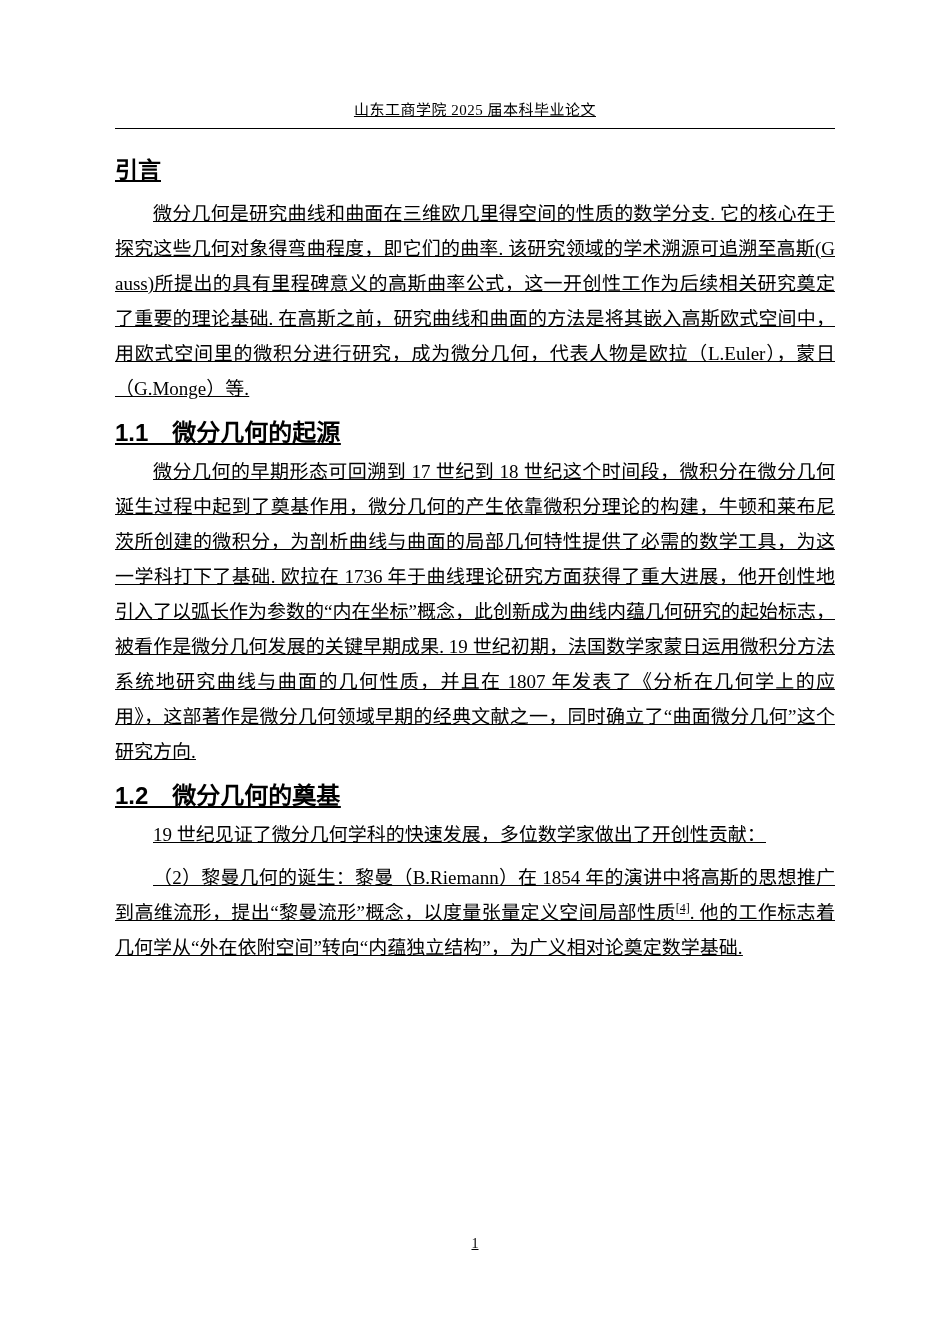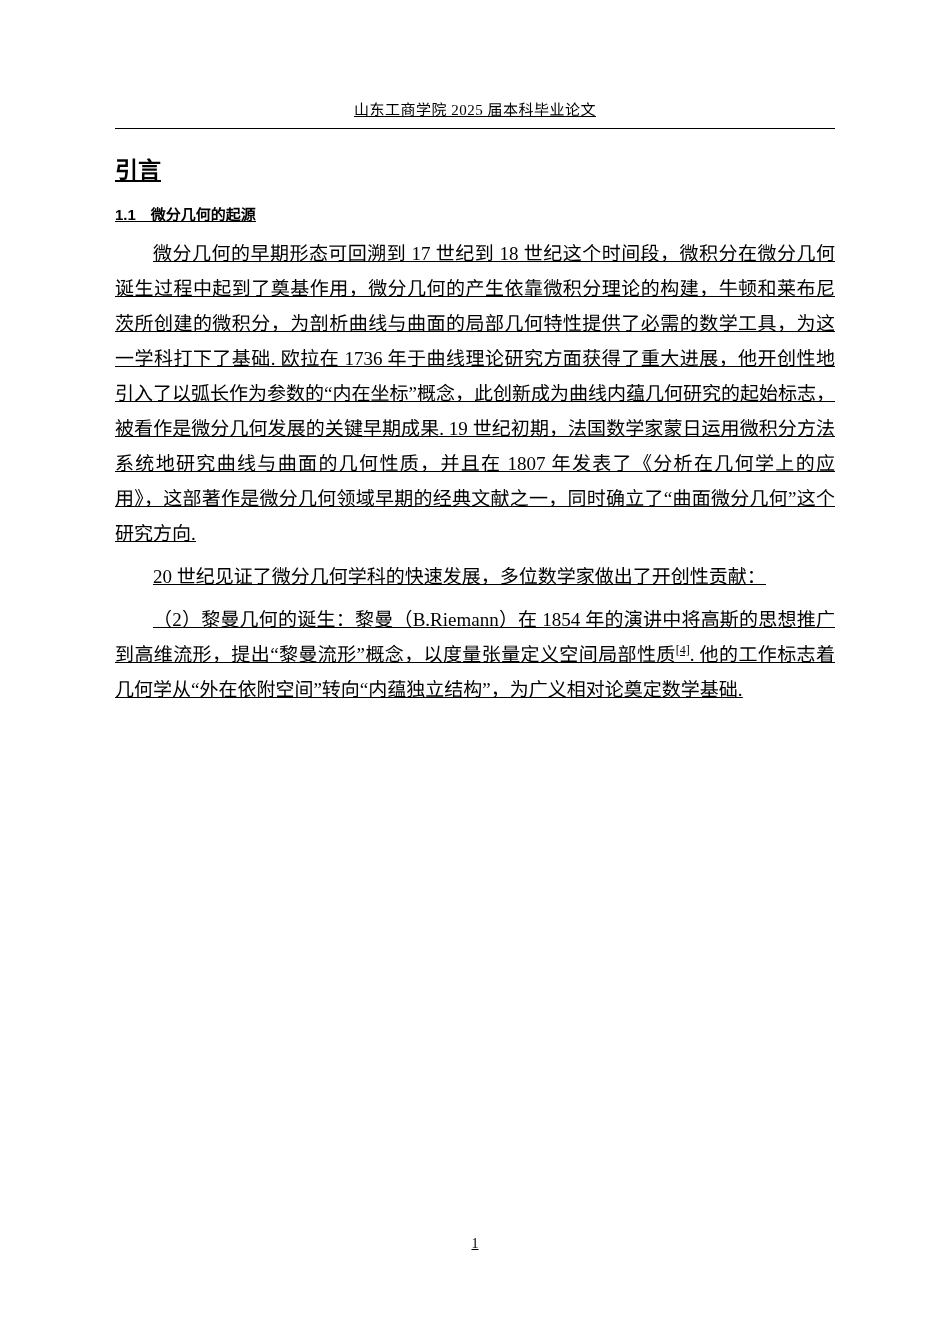--- a/index.html
+++ b/index.html
@@ -33,21 +33,21 @@
   .sec-title {
     font-family: "Liberation Sans", "DejaVu Sans", sans-serif;
     font-size: 23px;
     font-weight: 700;
     line-height: 30px;
     margin-top: 30px;
     margin-bottom: 4px;
   }
   .subsec-title {
     font-family: "Liberation Sans", "DejaVu Sans", sans-serif;
-    font-size: 15px;
+    font-size: 24px;
     font-weight: 700;
     line-height: 26px;
     margin-top: 14px;
     margin-bottom: 2px;
   }
   p.body-par {
     font-size: 19px;
     line-height: 35px;
     text-align: justify;
     text-indent: 2em;
@@ -74,26 +74,28 @@
 <div class="page">
 
   <div class="running-header">
     <span>山东工商学院 2025 届本科毕业论文</span>
   </div>
 
   <h1 class="intro-title">引言</h1>
 
 
 
+  <p class="body-par">微分几何是研究曲线和曲面在三维欧几里得空间的性质的数学分支. 它的核心在于探究这些几何对象得弯曲程度，即它们的曲率. 该研究领域的学术溯源可追溯至高斯(Gauss)所提出的具有里程碑意义的高斯曲率公式，这一开创性工作为后续相关研究奠定了重要的理论基础. 在高斯之前，研究曲线和曲面的方法是将其嵌入高斯欧式空间中，用欧式空间里的微积分进行研究，成为微分几何，代表人物是欧拉（L.Euler），蒙日（G.Monge）等.</p>
 
   <h3 class="subsec-title">1.1　微分几何的起源</h3>
 
   <p class="body-par">微分几何的早期形态可回溯到 17 世纪到 18 世纪这个时间段，微积分在微分几何诞生过程中起到了奠基作用，微分几何的产生依靠微积分理论的构建，牛顿和莱布尼茨所创建的微积分，为剖析曲线与曲面的局部几何特性提供了必需的数学工具，为这一学科打下了基础. 欧拉在 1736 年于曲线理论研究方面获得了重大进展，他开创性地引入了以弧长作为参数的“内在坐标”概念，此创新成为曲线内蕴几何研究的起始标志，被看作是微分几何发展的关键早期成果. 19 世纪初期，法国数学家蒙日运用微积分方法系统地研究曲线与曲面的几何性质，并且在 1807 年发表了《分析在几何学上的应用》，这部著作是微分几何领域早期的经典文献之一，同时确立了“曲面微分几何”这个研究方向.</p>
 
+  <h3 class="subsec-title">1.2　微分几何的奠基</h3>
 
-  <p class="body-par">20 世纪见证了微分几何学科的快速发展，多位数学家做出了开创性贡献：</p>
+  <p class="body-par">19 世纪见证了微分几何学科的快速发展，多位数学家做出了开创性贡献：</p>
 
 
   <p class="body-par">（2）黎曼几何的诞生：黎曼（B.Riemann）在 1854 年的演讲中将高斯的思想推广到高维流形，提出“黎曼流形”概念，以度量张量定义空间局部性质<sup>[4]</sup>. 他的工作标志着几何学从“外在依附空间”转向“内蕴独立结构”，为广义相对论奠定数学基础.</p>
 
   <div class="page-footer">1</div>
 
 </div>
 
 </body></html>

